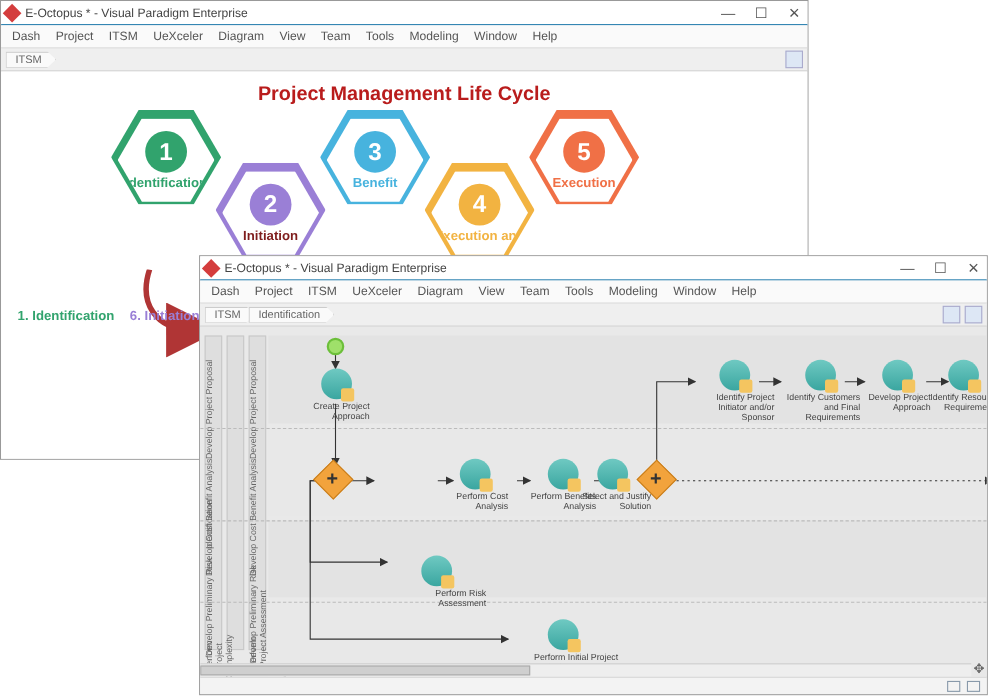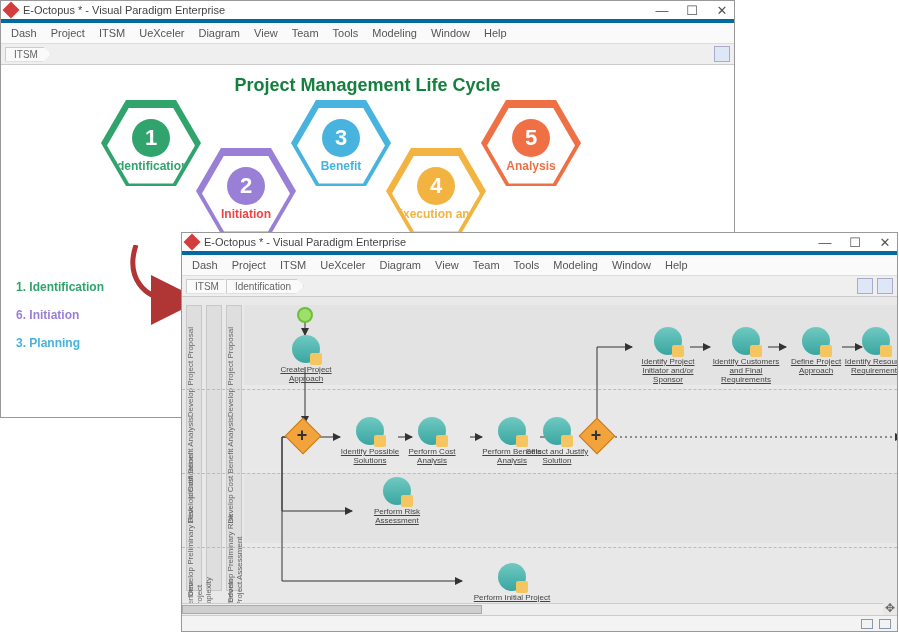--- a/index.html
+++ b/index.html
@@ -1,52 +1,52 @@
 <!DOCTYPE html>
 <html><head>
 <meta charset="utf-8">
 <style>
   * { box-sizing: border-box; }
   body { margin:0; font-family: Arial, sans-serif; font-size:11px; background:#fff; width:899px; height:633px; position:relative; overflow:hidden;}
   .window { position:absolute; border:1px solid #999; background:#fafafa; display:flex; flex-direction:column;}
   .w1 { left:0; top:0; width:735px; height:418px; }
   .w2 { left:181px; top:232px; width:717px; height:400px; }
-  .titlebar { display:flex; align-items:center; height:22px; background:#fff; border-bottom:4px solid #0369a1; padding:0 4px; font-size:11px;}
+  .titlebar { display:flex; align-items:center; height:22px; background:#fff; border-bottom:1px solid #0369a1; padding:0 4px; font-size:11px;}
   .titlebar .logo { width:12px; height:12px; background:#d43d3d; transform:rotate(45deg); margin-right:6px;}
   .titlebar .title { flex:1; color:#444;}
   .winbtns { display:flex; gap:14px; color:#555; font-size:13px;}
   .winbtns span { cursor:pointer; width:16px; text-align:center;}
   .menubar { display:flex; gap:14px; padding:4px 10px; color:#555; font-size:11px; background:#fafafa;}
   .menubar span { cursor:pointer;}
   .crumbrow { display:flex; align-items:center; background:#efefef; border-top:1px solid #ddd; border-bottom:1px solid #ccc; height:22px; padding:0 4px;}
   .crumb { background:#fafafa; border:1px solid #ccc; padding:1px 12px 1px 8px; font-size:10px; color:#666; position:relative; clip-path: polygon(0 0, calc(100% - 8px) 0, 100% 50%, calc(100% - 8px) 100%, 0 100%);}
   .crumbrow .icons { margin-left:auto; display:flex; gap:4px;}
   .crumbrow .icons .ic { width:16px; height:16px; border:1px solid #aac; background:#dde7f5;}
   .canvas1 { flex:1; background:#fff; padding:10px 20px; position:relative;}
-  .pmtitle { text-align:center; color:#15803d; font-size:18px; font-weight:bold; margin-bottom:4px;}
+  .pmtitle { text-align:center; color:#b91c1c; font-size:18px; font-weight:bold; margin-bottom:4px;}
   .hexrow { position:relative; height:160px;}
   .hexwrap { position:absolute; text-align:center;}
   .hex { width:100px; height:86px; clip-path: polygon(25% 0, 75% 0, 100% 50%, 75% 100%, 25% 100%, 0 50%); display:flex; flex-direction:column; align-items:center; justify-content:center; color:#333;}
   .hex.inner { width:88px; height:76px; margin:5px auto 0;}
   .hex .circle { width:38px; height:38px; border-radius:50%; color:#fff; display:flex; align-items:center; justify-content:center; font-size:22px; font-weight:bold;}
   .hex .lab { font-size:12px; font-weight:bold; margin-top:2px;}
   .h1 .hex{ background:#31a36d;} .h1 .inner{background:#fff;} .h1 .circle{background:#31a36d;} .h1 .lab{color:#31a36d;}
-  .h2 .hex{ background:#9a7fd6;} .h2 .inner{background:#fff;} .h2 .circle{background:#9a7fd6;} .h2 .lab{color:#ef4444;}
+  .h2 .hex{ background:#9a7fd6;} .h2 .inner{background:#fff;} .h2 .circle{background:#9a7fd6;} .h2 .lab{color:#7f1d1d;}
   .h3 .hex{ background:#47b3de;} .h3 .inner{background:#fff;} .h3 .circle{background:#47b3de;} .h3 .lab{color:#47b3de;}
   .h4 .hex{ background:#f2b341;} .h4 .inner{background:#fff;} .h4 .circle{background:#f2b341;} .h4 .lab{color:#f2b341;}
   .h5 .hex{ background:#f07046;} .h5 .inner{background:#fff;} .h5 .circle{background:#f07046;} .h5 .lab{color:#f07046;}
   .arrow { position:absolute; left:120px; top:180px; }
-  .sidelinks { position:absolute; left:16px; top:280px; display:flex; flex-direction:column; gap:14px; font-size:12px; font-weight:bold;}
+  .sidelinks { position:absolute; left:16px; top:280px; display:flex; flex-direction:row; gap:14px; font-size:12px; font-weight:bold;}
   .sidelinks a { text-decoration:none;}
   .sl1{color:#31a36d;} .sl2{color:#9a7fd6;} .sl3{color:#47b3de;}
   
   .canvas2 { flex:1; background:#e9e9e9; position:relative; overflow:hidden;}
   .lane { position:absolute; left:0; right:0; border-top:1px dashed #bbb;}
   .vlabel { position:absolute; writing-mode:vertical-rl; transform:rotate(180deg); font-size:8px; color:#666; text-align:center;}
-  .task { position:absolute; width:60px; text-align:center; font-size:8px; color:#444;text-decoration:underline;}
+  .task { position:absolute; width:60px; text-align:right; font-size:8px; color:#444;}
   .task .tic { width:28px; height:28px; border-radius:50%; background:linear-gradient(#6fc9c2,#3aa6a0); margin:0 auto 2px; position:relative;}
   .task .tic::after{content:""; position:absolute; right:-2px; bottom:-2px; width:12px; height:12px; background:#f4c560; border-radius:2px;}
   .gateway { position:absolute; width:26px; height:26px; background:#f2a33c; transform:rotate(45deg); border:1px solid #c77d1c;}
   .gateway::after{content:"+"; position:absolute; transform:rotate(-45deg); left:6px; top:2px; font-size:18px; font-weight:bold; color:#333;}
   .startev { position:absolute; width:16px; height:16px; border-radius:50%; background:#9fe06a; border:2px solid #6cbf3a;}
   svg.flow { position:absolute; left:0; top:0; pointer-events:none;}
   .scroll { position:absolute; bottom:0; left:0; right:14px; height:12px; background:#eee; border-top:1px solid #ccc;}
   .scroll .thumb{position:absolute; left:0; width:300px; top:1px; bottom:1px; background:#cfcfcf; border:1px solid #aaa;}
   .statusbar { height:16px; background:#f3f3f3; border-top:1px solid #ccc; display:flex; justify-content:flex-end; align-items:center; gap:6px; padding:0 6px;}
   .statusbar .sic{width:12px;height:10px;border:1px solid #89a;}
@@ -121,21 +121,21 @@
             <div class="hex inner">
               <div class="circle">4</div>
               <div class="lab">Execution and</div>
             </div>
           </div>
       </div>
       <div class="hexwrap h5" style="left:460px; top:0;">
         <div class="hex">
             <div class="hex inner">
               <div class="circle">5</div>
-              <div class="lab">Analysis</div>
+              <div class="lab">Execution</div>
             </div>
           </div>
       </div>
     </div>
     <svg class="arrow" width="70" height="80">
       <defs>
           <marker id="ah1" markerWidth="10" markerHeight="10" refX="5" refY="5" orient="auto">
             <path d="M0,0 L10,5 L0,10 z" fill="#b03535"></path>
           </marker>
         </defs>
@@ -228,29 +228,28 @@
       </g>
     </svg>
 
     <div class="startev" style="left:115px; top:10px;"></div>
     <div class="gateway" style="left:108px; top:126px;"></div>
     <div class="gateway" style="left:402px; top:126px;"></div>
 
     <div class="task" style="left:94px; top:38px;"><div class="tic"></div><span>Create Project Approach</span></div>
     <div class="task" style="left:450px; top:30px; width:72px;"><div class="tic"></div><span>Identify Project Initiator and/or Sponsor</span></div>
     <div class="task" style="left:528px; top:30px; width:72px;"><div class="tic"></div><span>Identify Customers and Final Requirements</span></div>
-    <div class="task" style="left:604px; top:30px;"><div class="tic"></div><span>Define Project Approach</span></div>
+    <div class="task" style="left:604px; top:30px;"><div class="tic"></div><span>Develop Project Approach</span></div>
     <div class="task" style="left:662px; top:30px; width:64px;"><div class="tic"></div><span>Identify Resource Requirements</span></div>
 
-    <div class="task" style="left:158px; top:120px;"><div class="tic"></div><span>Identify Possible Solutions</span></div>
     <div class="task" style="left:220px; top:120px;"><div class="tic"></div><span>Perform Cost Analysis</span></div>
     <div class="task" style="left:340px; top:120px; width:70px;"><div class="tic"></div><span>Select and Justify Solution</span></div>
     <div class="task" style="left:300px; top:120px;"><div class="tic"></div><span>Perform Benefits Analysis</span></div>
 
-    <div class="task" style="left:170px; top:180px; width:90px;"><div class="tic"></div><span>Perform Risk Assessment</span></div>
+    <div class="task" style="left:170px; top:208px; width:90px;"><div class="tic"></div><span>Perform Risk Assessment</span></div>
 
     <div class="task" style="left:280px; top:266px; width:100px;"><div class="tic"></div><span>Perform Initial Project Complexity Assessment</span></div>
 
     <div class="scroll">
         <div class="thumb"></div>
       </div>
     <div style="position:absolute; right:0; bottom:0; width:14px; height:14px; color:#666; font-size:12px; text-align:center;">✥</div>
   </div>
   <div class="statusbar">
     <div class="sic"></div>

